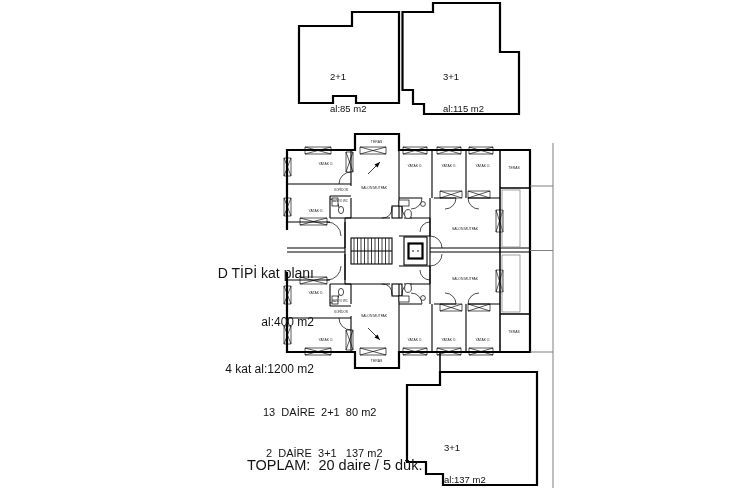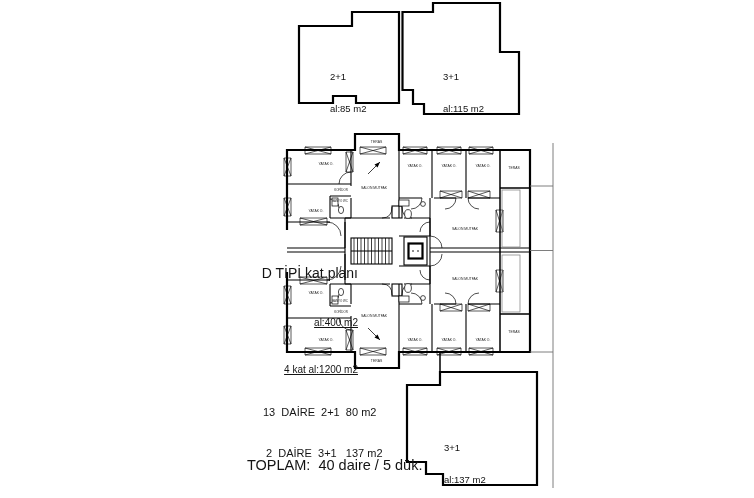--- a/index.html
+++ b/index.html
@@ -13,23 +13,23 @@
   .thin{stroke:#000;stroke-width:.75;fill:none;}
   .xb{stroke:#000;stroke-width:.65;fill:none;}
   .door{stroke:#000;stroke-width:.7;fill:none;}
   .rail{stroke:#8a8a8a;stroke-width:.8;fill:none;}
   .ext{stroke:#6f6f6f;stroke-width:.9;fill:none;}
   .fix{stroke:#000;stroke-width:.7;fill:#fff;}
   .rl{font-family:"Liberation Sans", sans-serif;font-size:3.4px;fill:#1c1c1c;text-anchor:middle;}
   .rl-sm{font-size:2.9px;}
   .overlay{position:absolute;white-space:pre;}
   .unit-label{font-size:9.5px;line-height:10.5px;color:#111;}
-  #title-block{left:210px;top:230px;width:104px;text-align:right;margin-left:44px;}
+  #title-block{left:210px;top:230px;width:104px;text-align:right;}
   #title-line{font-size:14px;line-height:15px;}
-  .title-sub{font-size:10px;line-height:11px;text-decoration:underline;}
+  .title-sub{font-size:12px;line-height:11px;}
   #summary{left:263px;top:379px;font-size:11px;line-height:13.6px;}
   #toplam{left:247px;top:457px;font-size:14.5px;}
 </style>
 </head>
 <body>
 
 <div id="stage">
 
 <svg width="754" height="498" viewBox="0 0 754 498">
 
@@ -177,15 +177,15 @@
 </div>
 
 <div class="overlay" id="summary">
   <div>13  DAİRE  2+1  80 m2</div>
   <div> 2  DAİRE  3+1   137 m2</div>
   
   
   
 </div>
 
-<div class="overlay" id="toplam">TOPLAM:  40 daire / 5 dük.</div>
+<div class="overlay" id="toplam">TOPLAM:  20 daire / 5 dük.</div>
 
 </div>
 
 </body></html>

